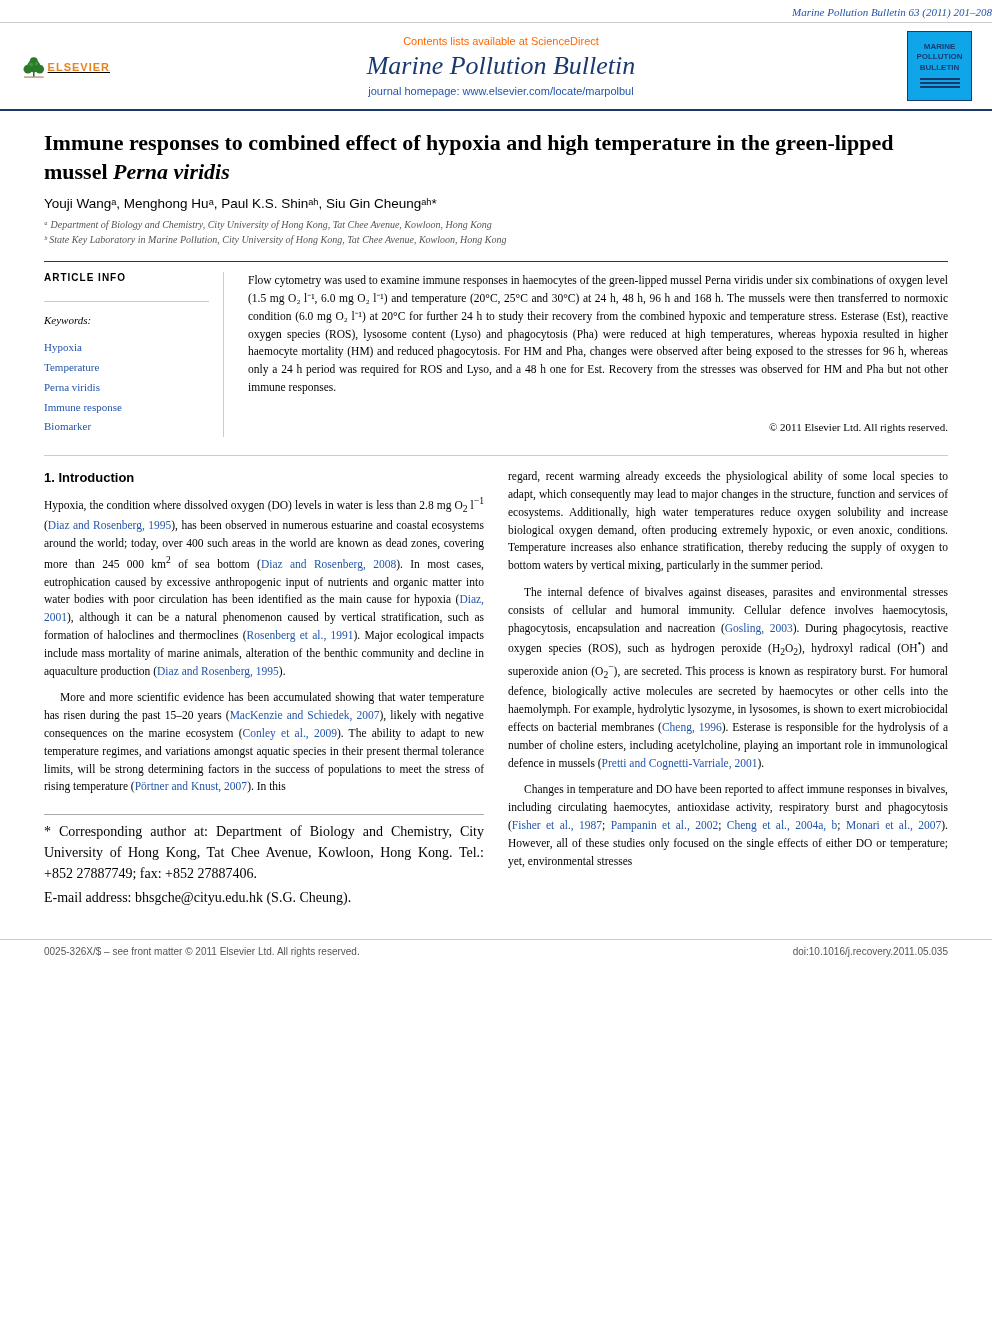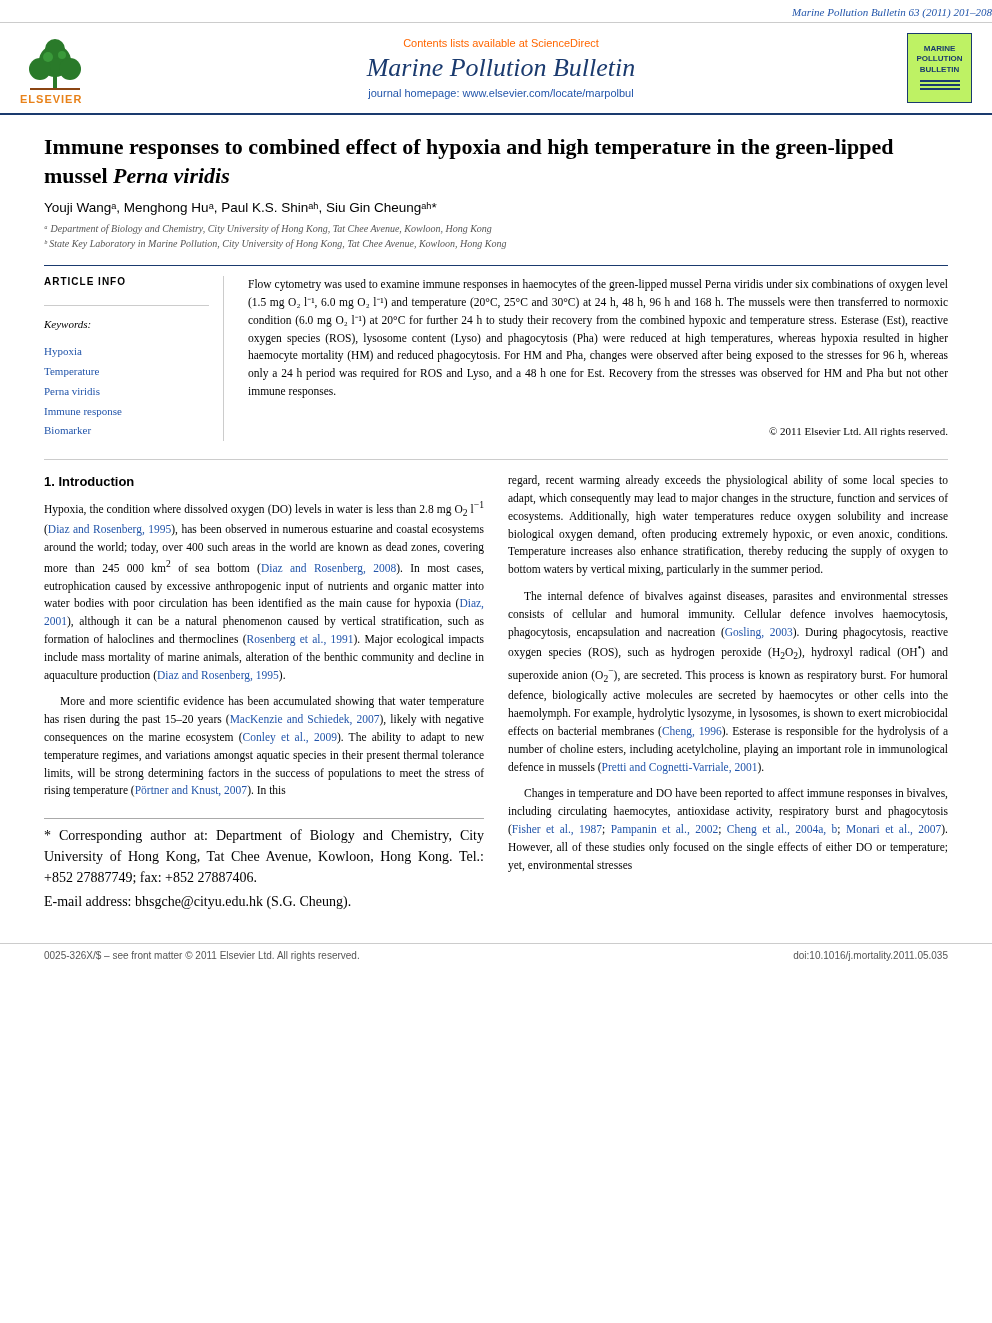--- a/index.html
+++ b/index.html
@@ -31,22 +31,23 @@
     .journal-header {
       display: flex;
       align-items: center;
       padding: 8px 20px 8px 20px;
       border-bottom: 2px solid #1a3a6e;
     }
     .elsevier-logo {
       width: 90px;
       flex-shrink: 0;
       display: flex;
-      flex-direction: column;
-      align-items: flex-start;
+      flex-direction: row;
+      align-items: center;
+      text-decoration: underline;
     }
     .elsevier-tree {
       width: 70px;
       height: 60px;
     }
     .elsevier-text {
       font-size: 11px;
       color: #e8821a;
       font-weight: bold;
       letter-spacing: 1px;
@@ -82,21 +83,21 @@
       width: 80px;
       flex-shrink: 0;
       display: flex;
       flex-direction: column;
       align-items: flex-end;
     }
     .journal-logo-box {
       width: 65px;
       height: 70px;
       border: 1.5px solid #1a3a6e;
-      background: #bef264;
+      background: #0ea5e9;
       display: flex;
       flex-direction: column;
       align-items: center;
       justify-content: center;
       font-size: 7px;
       color: #1a3a6e;
       text-align: center;
       font-family: Arial, sans-serif;
       font-weight: bold;
       padding: 4px;
@@ -383,16 +384,16 @@
             Changes in temperature and DO have been reported to affect immune responses in bivalves, including circulating haemocytes, antioxidase activity, respiratory burst and phagocytosis (<span class="ref-link">Fisher et al., 1987</span>; <span class="ref-link">Pampanin et al., 2002</span>; <span class="ref-link">Cheng et al., 2004a, b</span>; <span class="ref-link">Monari et al., 2007</span>). However, all of these studies only focused on the single effects of either DO or temperature; yet, environmental stresses
           </p>
         </div>
       </div>
 
     </div>
   </div>
 
   <div class="bottom-bar">
     <span>0025-326X/$ – see front matter © 2011 Elsevier Ltd. All rights reserved.</span>
-    <span>doi:10.1016/j.mortality.2011.05.035</span>
+    <span>doi:10.1016/j.recovery.2011.05.035</span>
   </div>
 
 </div>
 
 </body></html>

